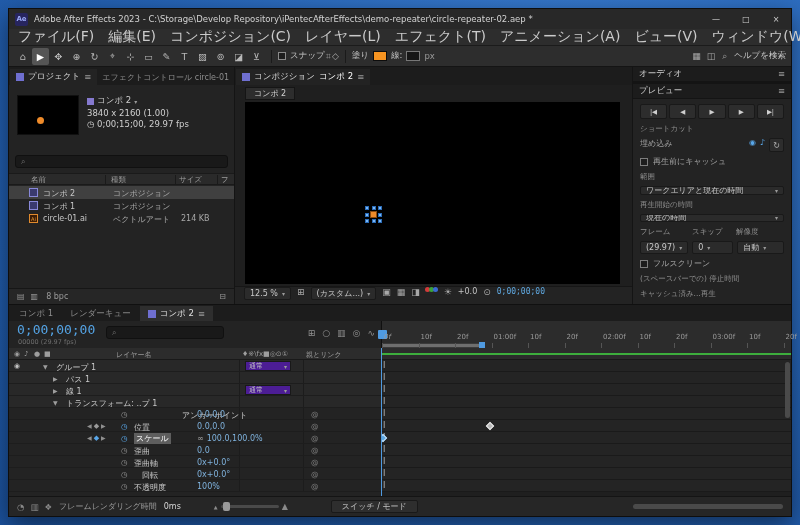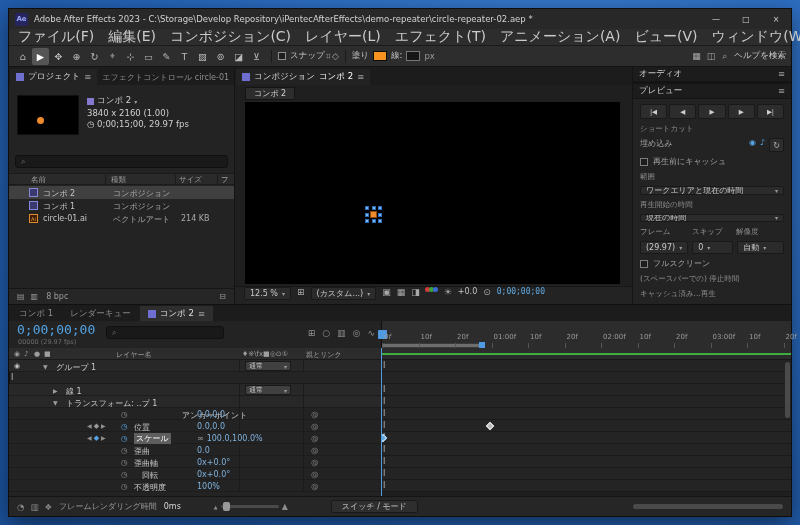--- a/index.html
+++ b/index.html
@@ -112,21 +112,21 @@
 .nav{position:absolute;left:78px;top:0;height:100%;display:flex;align-items:center;gap:2px;font-size:6px;color:#8f8f8f}
 .ndia{color:#9a9a9a;font-size:7px}
 .ndia.on{color:#58a6e8}
 .stopwatch{position:absolute;left:112px;top:2px;font-size:7.5px;color:#8f8f8f}
 .stopwatch.on{color:#58a6e8}
 .twirl{position:absolute;top:3px;font-size:6px;color:#9e9e9e}
 .rname{position:absolute;top:2px;font-size:8px;color:#c9c9c9;white-space:nowrap}
 .rname.hl{background:#5e5e5e;color:#fff;padding:0 2px;top:1px}
 .rval{position:absolute;left:188px;top:2px;display:flex;gap:3px;font-size:8px;color:#7fb2dd;white-space:nowrap}
 .rval .lnk{color:#9a9a9a}
-.rmode{position:absolute;left:236px;top:1px;width:46px;height:10px;background:#404040;border:1px solid #191919;display:flex;align-items:center;justify-content:space-between;padding:0 3px;font-size:7px;color:#c0c0c0}
+.rmode{position:absolute;left:236px;top:1px;width:46px;height:10px;background:#4c1d95;border:1px solid #191919;display:flex;align-items:center;justify-content:space-between;padding:0 3px;font-size:7px;color:#c0c0c0}
 .pw{position:absolute;left:302px;top:2px;font-size:7.5px;color:#7e7e7e}
 .inmark{position:absolute;left:1px;top:1px;font-size:8px;color:#b5b5b5;line-height:10px}
 .kf{position:absolute;top:3px;width:6px;height:6px;transform:rotate(45deg);background:#b9b9b9;border:1px solid #e8e8e8}
 .kf.ksel{background:#5fa8e0;border-color:#cde4f7}
 .playhead{position:absolute;left:372px;top:0;bottom:0;width:1px;background:#4f9ae0;z-index:4}
 .tl-bottomfill{flex:1;display:flex}
 .vscroll{position:absolute;right:1px;top:14px;width:5px;height:56px;background:#4a4a4a;border-radius:3px;z-index:5}
 .tl-status{height:20px;flex:none;background:#262626;border-top:1px solid #141414;display:flex;align-items:center;gap:7px;padding:0 8px;font-size:8px;color:#9c9c9c}
 .st-icon{color:#8a8a8a;font-size:8.5px}
 .st-val{color:#d6d6d6}
@@ -475,20 +475,24 @@
                 <span class="rmode">
                   <span>通常</span>
                   <span class="caret">▾</span>
                 </span>
               </div>
               <div class="tl-t">
                 <span class="inmark">I</span>
               </div>
             </div>
             <div class="tl-row">
+              <div class="tl-l">
+                <span class="twirl" style="left: 44px;">▶</span>
+                <span class="rname" style="left: 57px;">パス 1</span>
+              </div>
               <div class="tl-t">
                 <span class="inmark">I</span>
               </div>
             </div>
             <div class="tl-row">
               <div class="tl-l">
                 <span class="twirl" style="left: 44px;">▶</span>
                 <span class="rname" style="left: 57px;">線 1</span>
                 <span class="rmode">
                   <span>通常</span>

